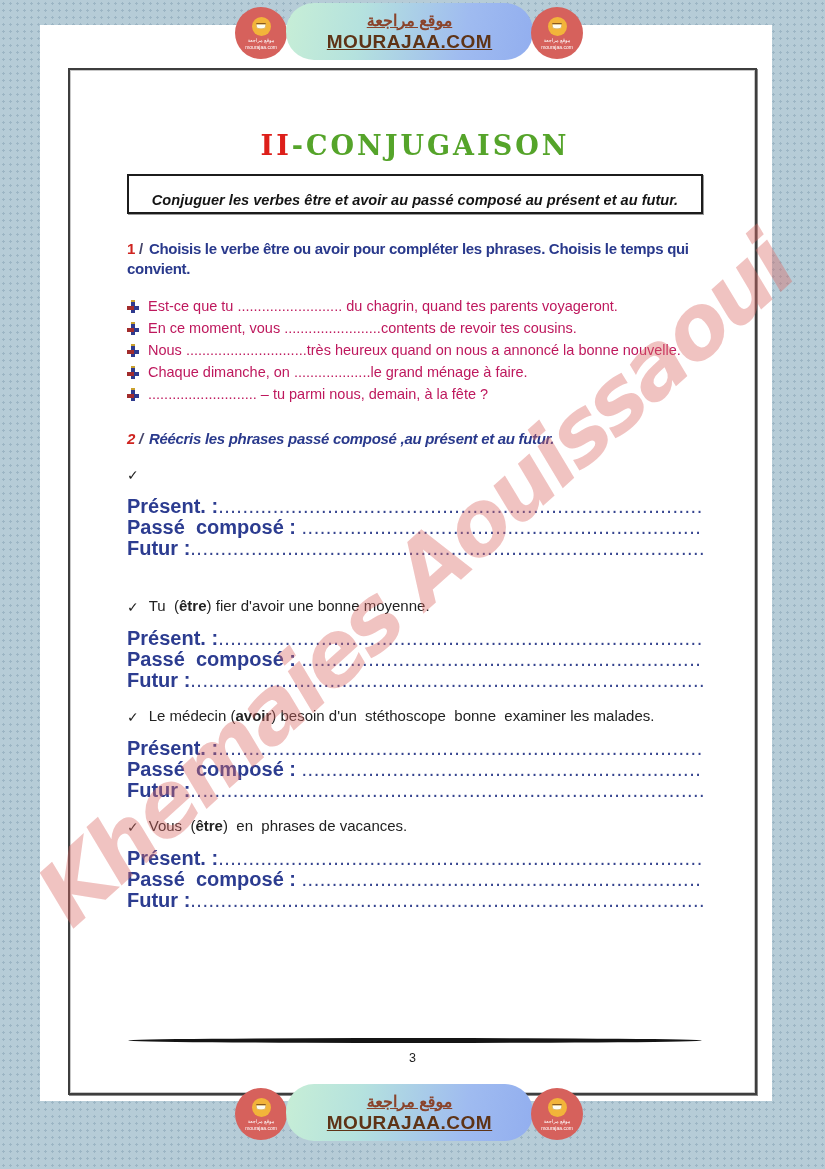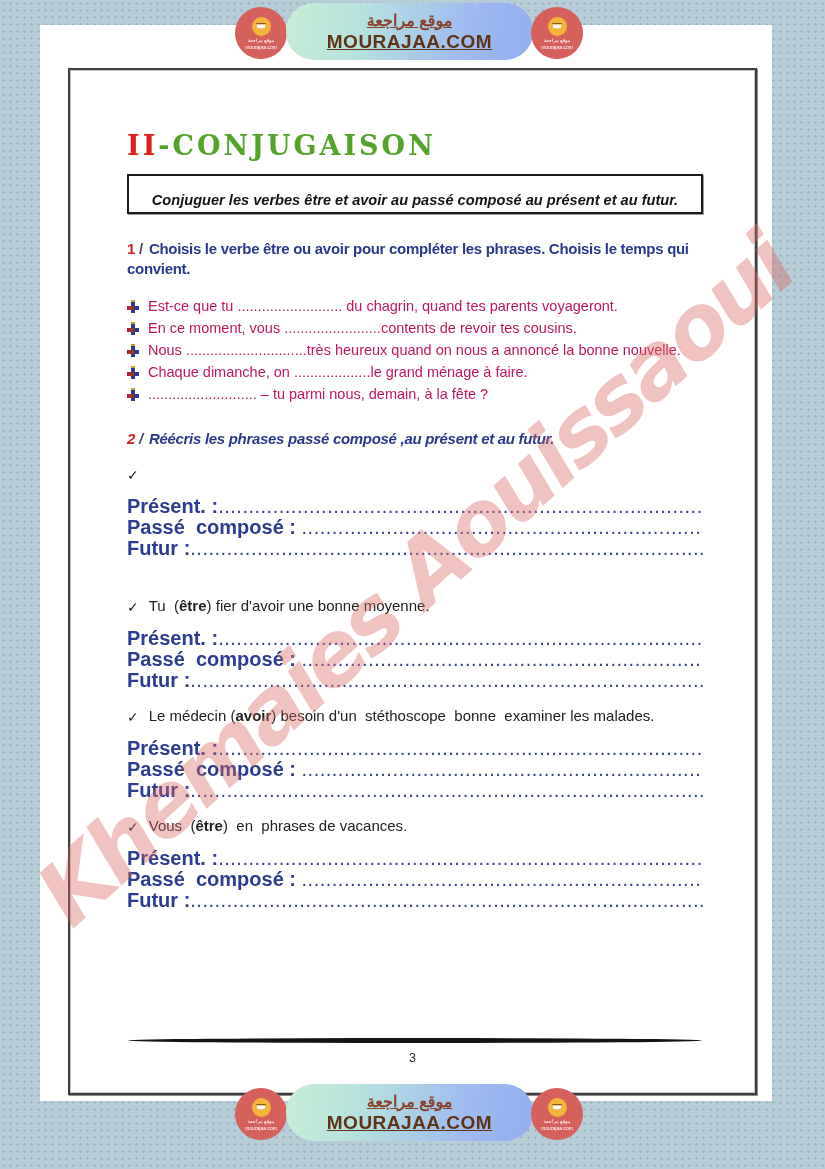--- a/index.html
+++ b/index.html
@@ -18,21 +18,21 @@
   }
   .frame {
     position:absolute; left:68px; top:68px; width:689px; height:1027px;
     border:2px solid #3e3e3e;
     box-shadow: inset 1px 1px 0 #c7c7c7, inset -1px -1px 0 #c7c7c7, 1px 1px 0 #8a8a8a;
     background:#fff;
   }
   .content { position:absolute; left:57px; top:0; width:576px; }
 
   .title {
-    margin-top:60px; 
+    margin-top:60px; text-align:center;
     font-family:"DejaVu Serif", serif;
     font-weight:bold; font-size:27px; letter-spacing:3px;
   }
   .t-red   { color:#dd1f1a; }
   .t-green { color:#55a42a; }
 
   .instruction-box {
     margin-top:13px;
     border:2px solid #1c1c1c;
     padding:16px 4px 4px 4px;

